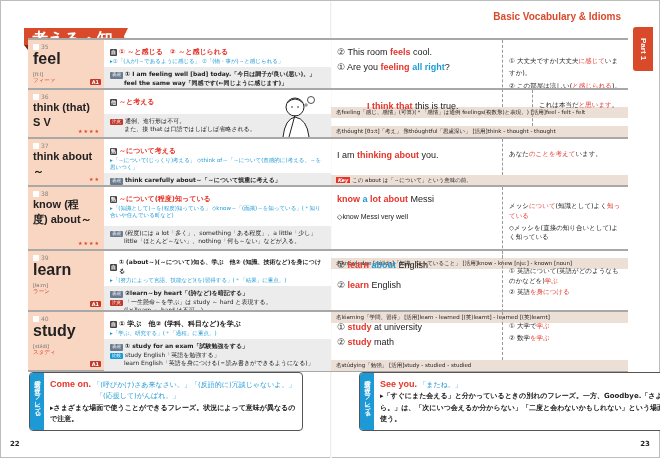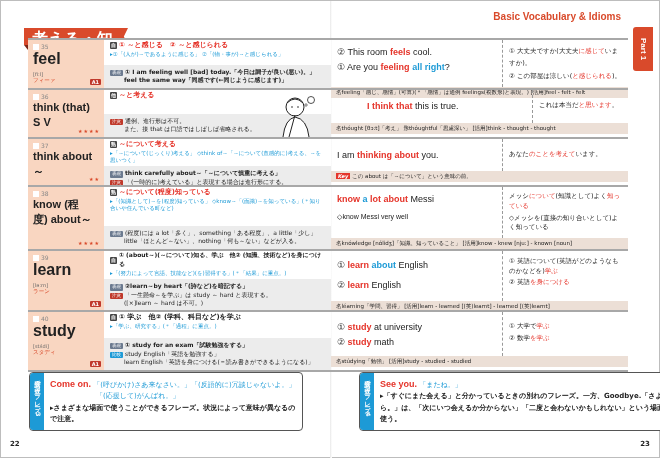--- a/index.html
+++ b/index.html
@@ -17,33 +17,33 @@
 .lcol{width:76px;background:#f9d6c1;padding:3px 4px 2px 5px;position:relative;flex-shrink:0;}
 .num{font-size:6px;color:#888;display:flex;align-items:center;gap:2px;}
 .chk{width:6px;height:6px;background:#fff;display:inline-block;}
 .word{font-family:"Liberation Sans",sans-serif;font-weight:bold;font-size:16px;color:#222;line-height:1.1;}
 .word.small{font-size:11px;line-height:1.35;}
 .pron{font-size:5px;color:#666;margin-top:3px;}
 .kana{font-size:5.5px;color:#d94a2b;}
 .a1{position:absolute;right:3px;bottom:3px;background:#c0392b;color:#fff;font-size:5px;font-weight:bold;padding:0 2px;border-radius:1px;}
 .stars{position:absolute;right:4px;bottom:3px;color:#d94a2b;font-size:5px;letter-spacing:1px;}
 .mcol{width:227px;display:flex;flex-direction:column;flex-shrink:0;}
-.mtop{padding:0 5px 2px 6px;background:#fff;flex:1;}
+.mtop{padding:7px 5px 2px 6px;background:#fff;flex:1;}
 .mbot{background:#ececec;padding:3px 5px 3px 6px;font-size:6px;line-height:1.45;}
 .def{font-size:7px;font-weight:bold;color:#222;display:flex;align-items:center;gap:2px;}
 .def .red{color:#e5342a;}
 .pos{display:inline-block;width:7px;height:7px;background:#444;color:#fff;font-size:5px;text-align:center;line-height:7px;border-radius:1px;}
 .sub{font-size:5.5px;color:#1d9ad6;margin-top:1px;}
 .lbl{display:inline-block;background:#6b7a8f;color:#fff;font-size:4.5px;padding:0 2px;margin-right:2px;border-radius:1px;}
 .lbl.red{background:#c0392b;}
 .lbl.blue{background:#1d9ad6;}
 .rcol{flex:1;display:flex;flex-direction:column;}
 .rtop{display:flex;flex:1;}
 .en{width:171px;padding:5px 6px;font-family:"Liberation Sans",sans-serif;font-size:9px;line-height:1.65;}
-.ja{flex:1;border-left:1px dashed #999;padding:5px 6px;font-size:6.5px;line-height:1.9;}
+.ja{flex:1;border-left:1px dashed #999;padding:15px 6px;font-size:6.5px;line-height:1.9;}
 .hl{color:#e5342a;font-weight:bold;}
 .hb{color:#1d9ad6;font-weight:bold;}
 .jr{color:#e5342a;}
 .note{margin:0 0 3px 0;background:#ecdfd6;font-size:5.5px;padding:2px 5px;}
 .key{display:inline-block;background:#e5342a;color:#fff;font-size:5px;font-weight:bold;padding:0 2px;font-style:italic;}
 .thinker{position:absolute;right:6px;top:3px;width:50px;height:45px;}
 .phrase{position:absolute;top:371px;height:59px;border:1.2px solid #555;border-radius:4px;background:#fff;display:flex;overflow:hidden;}
 .phrase-side{width:14px;background:#1d9ad6;color:#fff;font-size:6px;font-weight:bold;writing-mode:vertical-rl;display:flex;align-items:center;justify-content:flex-start;padding-top:3px;}
 .phrase-body{padding:4px 6px;font-size:7px;line-height:1.6;}
 .pt{color:#e5342a;font-weight:bold;font-family:"Liberation Sans",sans-serif;font-size:9px;}

